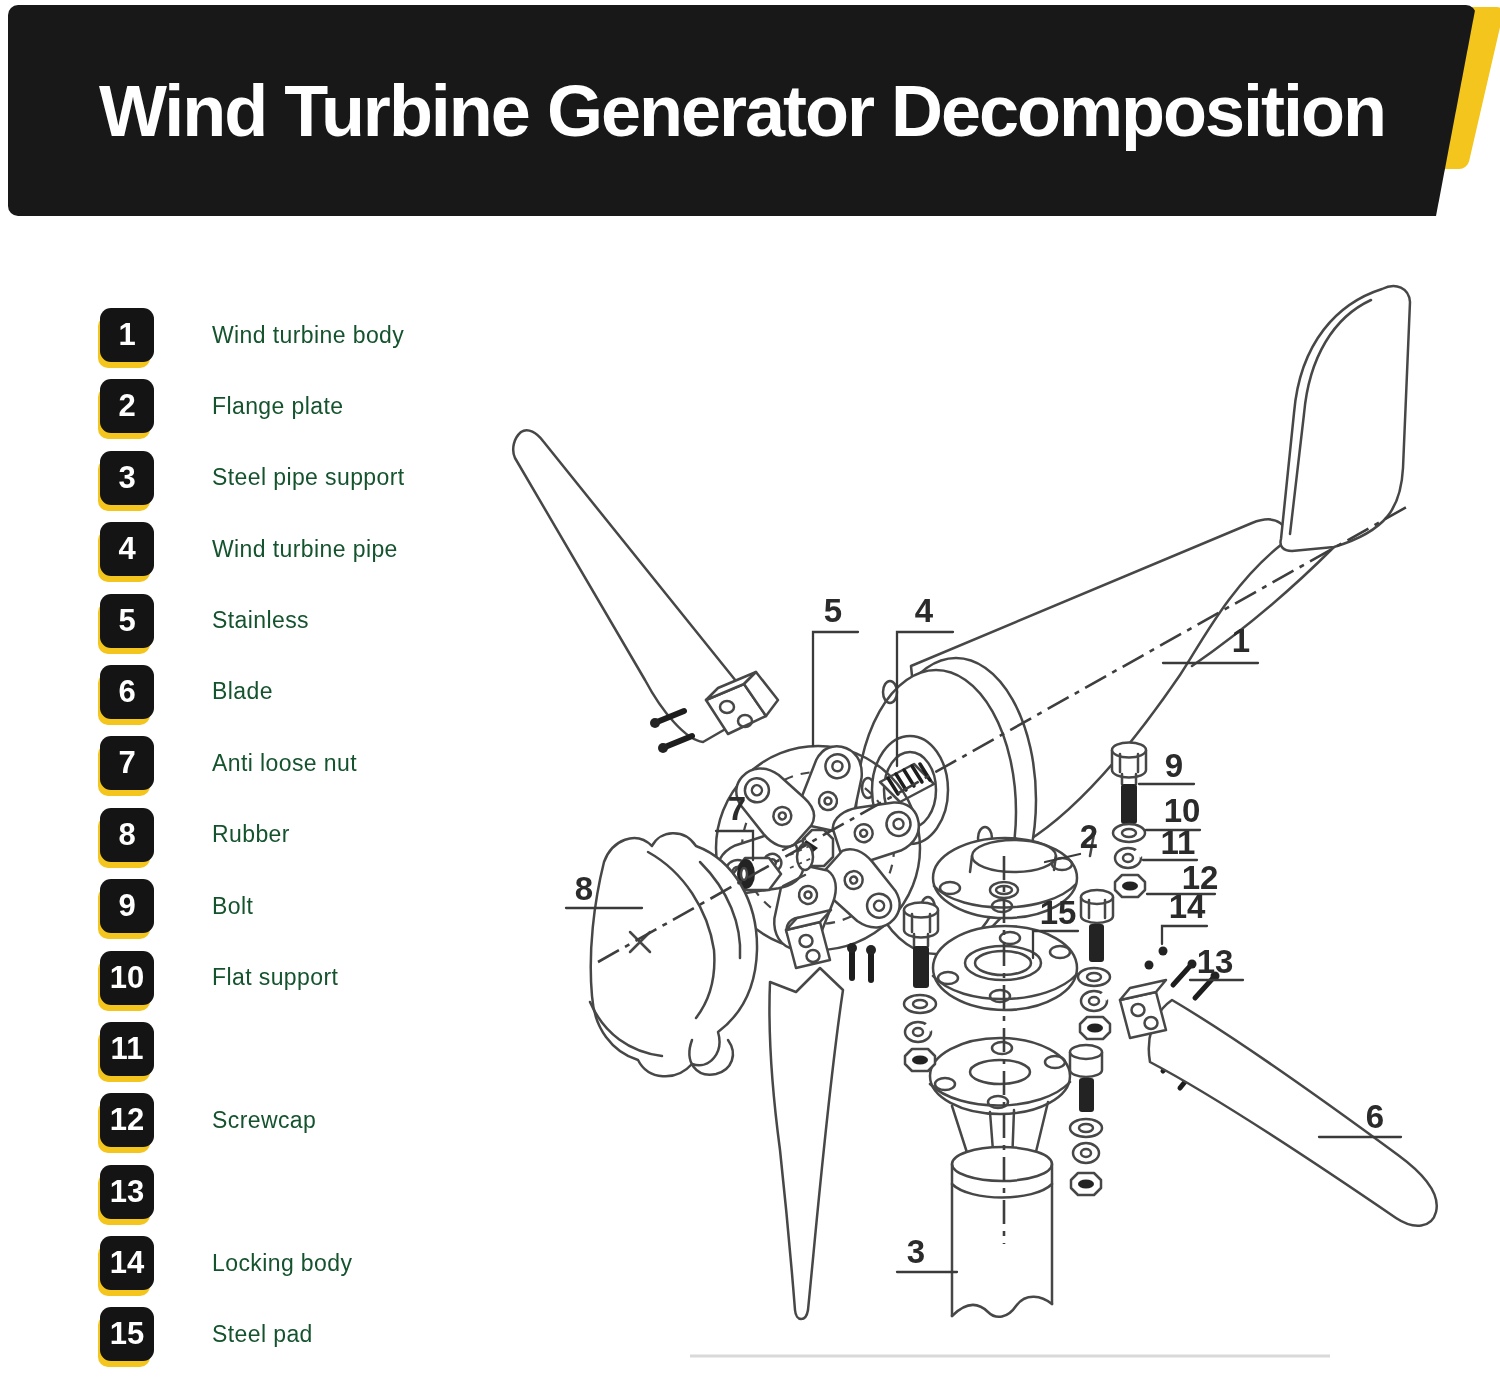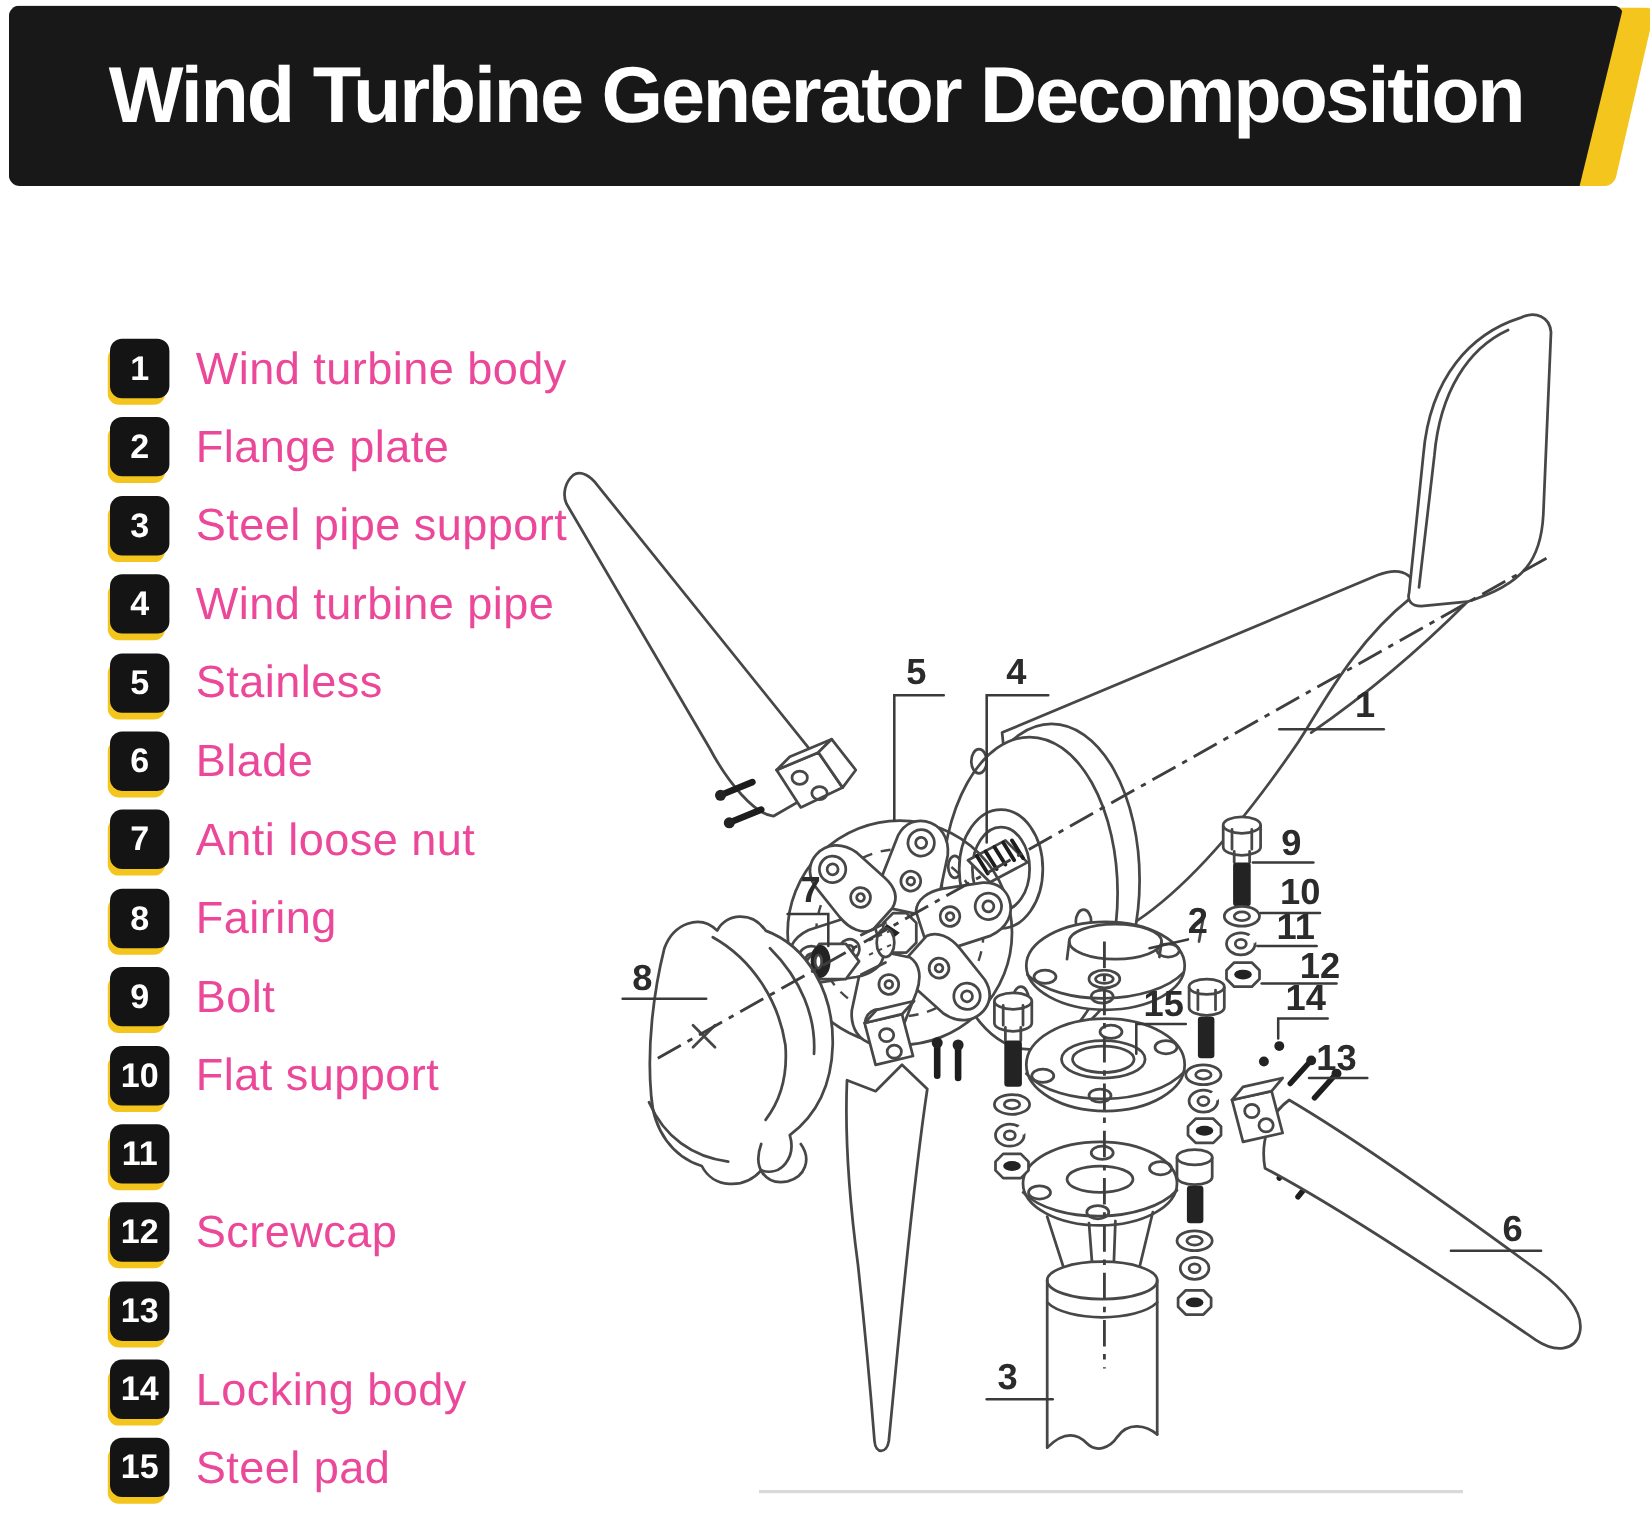--- a/index.html
+++ b/index.html
@@ -1,34 +1,34 @@
 <!DOCTYPE html>
 <html><head>
 <meta charset="utf-8">
 <style>
   html,body{margin:0;padding:0;background:#ffffff;}
   .page{position:relative;width:1500px;height:1387px;background:#ffffff;overflow:hidden;
         font-family:"Liberation Sans",sans-serif;}
   
-  .header{position:absolute;left:8px;top:5px;right:8px;height:164px;}
+  .header{position:absolute;left:8px;top:5px;right:8px;height:211px;}
   .yellow-slash{position:absolute;right:6px;top:2px;width:52px;height:162px;
         background:#F3C51D;transform:skewX(-13deg);border-radius:8px;}
   .black-bar{position:absolute;left:0;top:0;right:16px;bottom:0;background:#181818;
         border-radius:10px;
         clip-path:polygon(0 0,100% 0,calc(100% - 40px) 100%,0 100%);
         display:flex;align-items:center;justify-content:center;}
   .black-bar h1{margin:0;color:#ffffff;font-size:72px;font-weight:bold;
         letter-spacing:-2px;white-space:nowrap;}
   
   .parts{position:absolute;left:100px;top:308px;margin:0;padding:0;list-style:none;}
   .part{display:flex;align-items:center;gap:24px;height:54px;margin-bottom:17.4px;}
   .badge{flex:0 0 54px;width:54px;height:54px;background:#141414;border-radius:11px;
         color:#ffffff;font-size:31px;font-weight:bold;display:flex;align-items:center;
         justify-content:center;box-shadow:-3px 7px 0 -1px #F3C51D;}
-  .label{font-size:41px;color:#ec4899;letter-spacing:.4px;white-space:nowrap;}
+  .label{font-size:23px;color:#14532d;letter-spacing:.4px;white-space:nowrap;margin-left:34px;}
   
   svg.diagram{position:absolute;left:0;top:0;}
   .ln{fill:none;stroke:#474747;stroke-width:2.5;stroke-linecap:round;stroke-linejoin:round;}
   .wh{fill:#ffffff;stroke:#474747;stroke-width:2.5;stroke-linejoin:round;}
   .dk{fill:#232323;stroke:none;}
   .axis{fill:none;stroke:#3e3e3e;stroke-width:2.6;stroke-dasharray:24 7 5 7;}
   .dash{fill:none;stroke:#474747;stroke-width:2.2;stroke-dasharray:9 8;}
   .ldr{fill:none;stroke:#3a3a3a;stroke-width:2.3;stroke-linecap:round;}
   .callout{font-size:33px;font-weight:bold;fill:#2b2b2b;text-anchor:middle;
         font-family:"Liberation Sans",sans-serif;}
@@ -78,21 +78,21 @@
       <span class="label">Blade</span>
     </li>
 
     <li class="part">
       <span class="badge">7</span>
       <span class="label">Anti loose nut</span>
     </li>
 
     <li class="part">
       <span class="badge">8</span>
-      <span class="label">Fairing</span>
+      <span class="label">Rubber</span>
     </li>
 
     <li class="part">
       <span class="badge">9</span>
       <span class="label">Bolt</span>
     </li>
 
     <li class="part">
       <span class="badge">10</span>
       <span class="label">Flat support</span>

